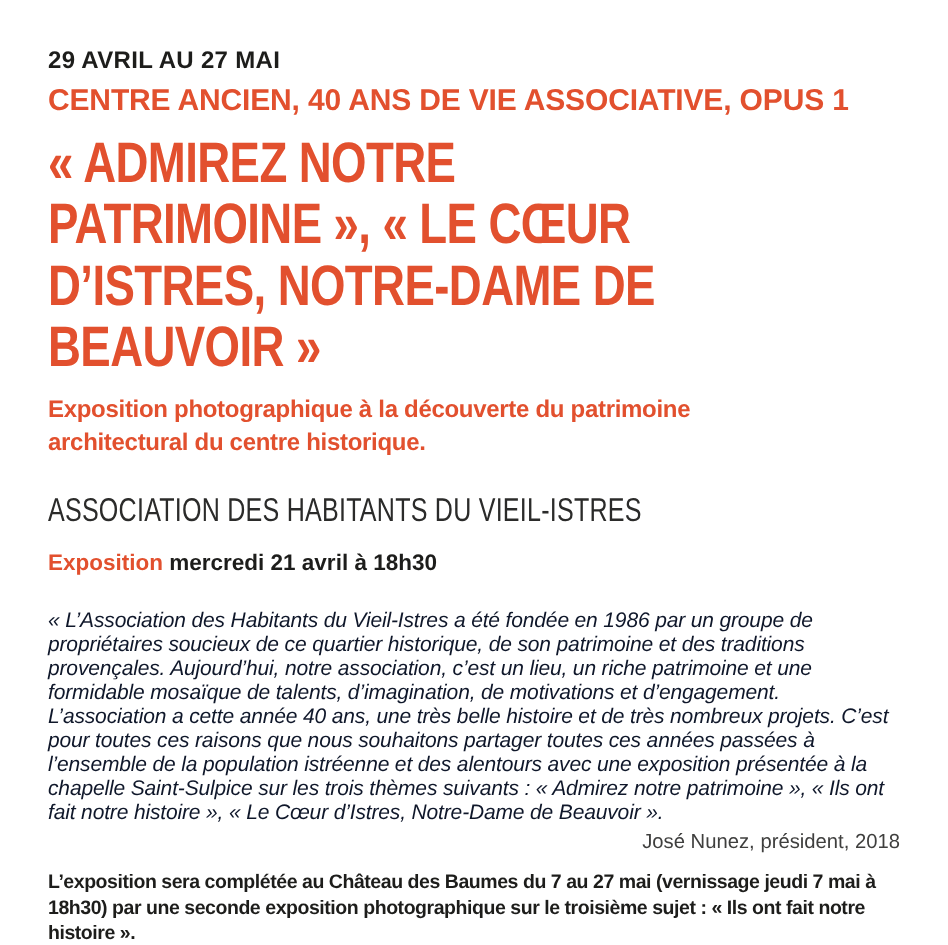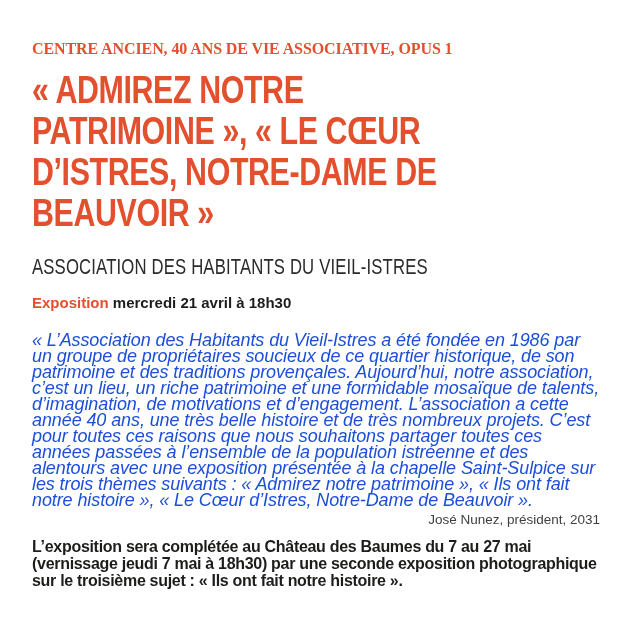--- a/index.html
+++ b/index.html
@@ -12,24 +12,23 @@
   }
   .page { padding: 31px 32px 0 32px; width: 568px; }
 
   .date-range {
     font-size: 16px; line-height: 19px;
     font-weight: 700; color: #1d1d1b;
     letter-spacing: 0.2px;
   }
   .kicker {
     margin-top: 8px;
-    font-size: 16px; line-height: 19px;
+    font-size: 20px; line-height: 19px;
     font-weight: 700; color: #e2502e;
     letter-spacing: -0.1px;
-    font-family: Liberation Serif, serif;
   }
   .title {
     margin: 12px 0 0 0;
     font-size: 38px; line-height: 41px;
     font-weight: 700; color: #e2502e;
     letter-spacing: -0.5px;
     white-space: pre-line;
     transform: scaleX(0.8);
     transform-origin: left top;
   }
@@ -50,57 +49,59 @@
     white-space: nowrap;
   }
   .vernissage {
     margin-top: 13px;
     font-size: 15px; line-height: 19px;
     font-weight: 700; color: #1d1d1b;
   }
   .vernissage .accent { color: #e2502e; }
   .quote {
     margin: 20px 0 0 0;
-    font-size: 18px; line-height: 16px;
+    font-size: 14px; line-height: 16px;
     font-style: italic; font-weight: 300;
-    color: #1d4ed8;
+    color: #0f172a;
     letter-spacing: -0.1px;
   }
   .signature {
     margin-top: 3px;
     text-align: right;
     font-size: 13.5px; line-height: 17px;
     font-weight: 300; color: #3f3f3e;
   }
   .footer-note {
     margin-top: 10px;
-    font-size: 16px; line-height: 17px;
+    font-size: 13px; line-height: 17px;
     font-weight: 700; color: #1d1d1b;
     letter-spacing: -0.3px;
   }
 </style>
 </head>
 <body>
 
 <div class="page">
 
+  <div class="date-range">29 AVRIL AU 27 MAI</div>
 
   <div class="kicker">CENTRE ANCIEN, 40 ANS DE VIE ASSOCIATIVE, OPUS 1</div>
 
   <h1 class="title">« ADMIREZ NOTRE
 PATRIMOINE », « LE CŒUR
 D’ISTRES, NOTRE-DAME DE
 BEAUVOIR »</h1>
 
+  <div class="subtitle">Exposition photographique à la découverte du patrimoine architectural du centre historique.</div>
 
   <div class="organizer">ASSOCIATION DES HABITANTS DU VIEIL-ISTRES</div>
 
   <div class="vernissage">
     <span class="accent">Exposition</span><span> mercredi 21 avril à 18h30</span>
   </div>
 
   <p class="quote">« L’Association des Habitants du Vieil-Istres a été fondée en 1986 par un groupe de propriétaires soucieux de ce quartier historique, de son patrimoine et des traditions provençales. Aujourd’hui, notre association, c’est un lieu, un riche patrimoine et une formidable mosaïque de talents, d’imagination, de motivations et d’engagement. L’association a cette année 40 ans, une très belle histoire et de très nombreux projets. C’est pour toutes ces raisons que nous souhaitons partager toutes ces années passées à l’ensemble de la population istréenne et des alentours avec une exposition présentée à la chapelle Saint-Sulpice sur les trois thèmes suivants : « Admirez notre patrimoine », « Ils ont fait notre histoire », « Le Cœur d’Istres, Notre-Dame de Beauvoir ».</p>
 
-  <div class="signature">José Nunez, président, 2031</div>
+  <div class="signature">José Nunez, président, 2018</div>
 
   <div class="footer-note">L’exposition sera complétée au Château des Baumes du 7 au 27 mai (vernissage jeudi 7 mai à 18h30) par une seconde exposition photographique sur le troisième sujet : « Ils ont fait notre histoire ».</div>
 
 </div>
 
 </body></html>

